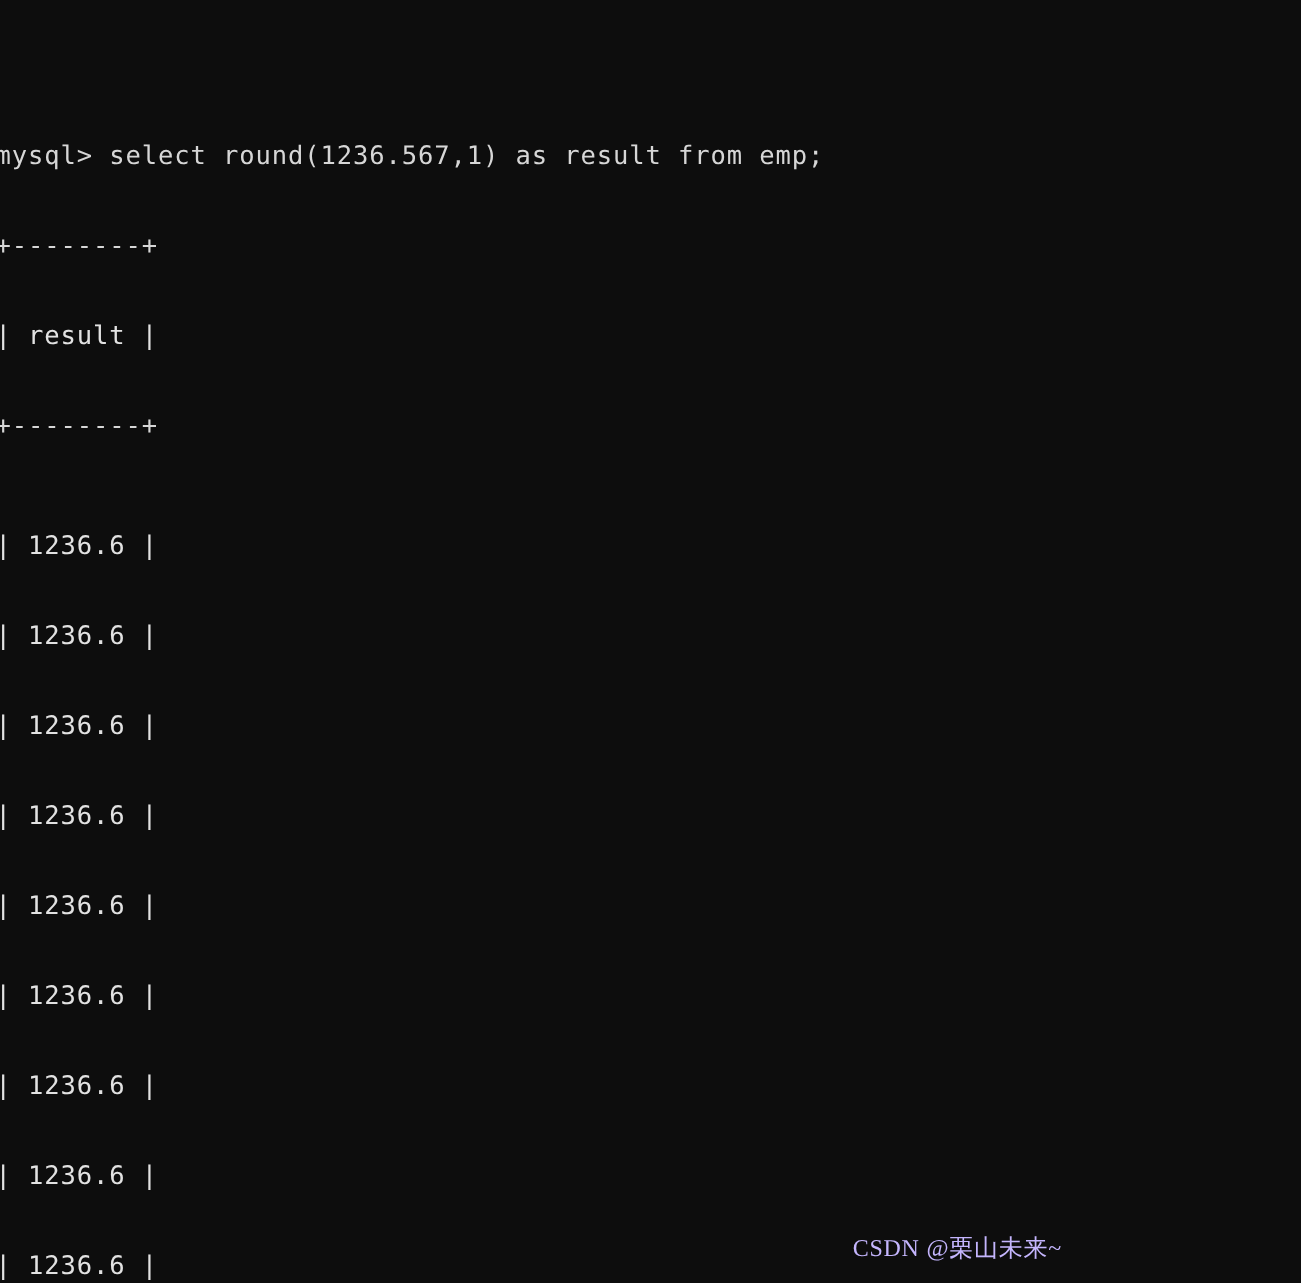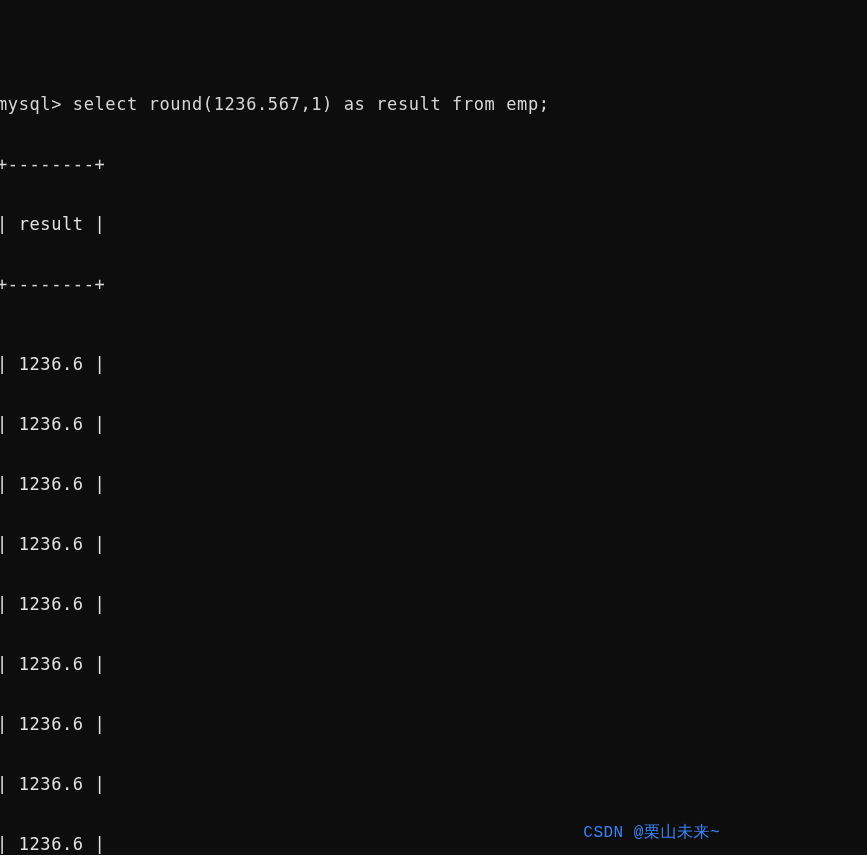--- a/index.html
+++ b/index.html
@@ -29,25 +29,25 @@
   }
   .line {
     height: 20px;
     white-space: pre;
   }
   .prompt { color: #d6d6d6; }
   .rule   { color: #d6d6d6; }
   .cell   { color: #e2e2e2; }
   #watermark {
     position: absolute;
-    right: 4px;
+    right: 16px;
     bottom: 12px;
-    font-family: Liberation Mono, monospace;
+    font-family: Liberation Serif, serif;
     font-size: 16px;
-    color: #3b82f6;
+    color: #c4b5fd;
     letter-spacing: 0.5px;
     white-space: pre;
   }
 </style>
 </head>
 <body>
 
 <div id="screen">
 
   <div id="terminal">

